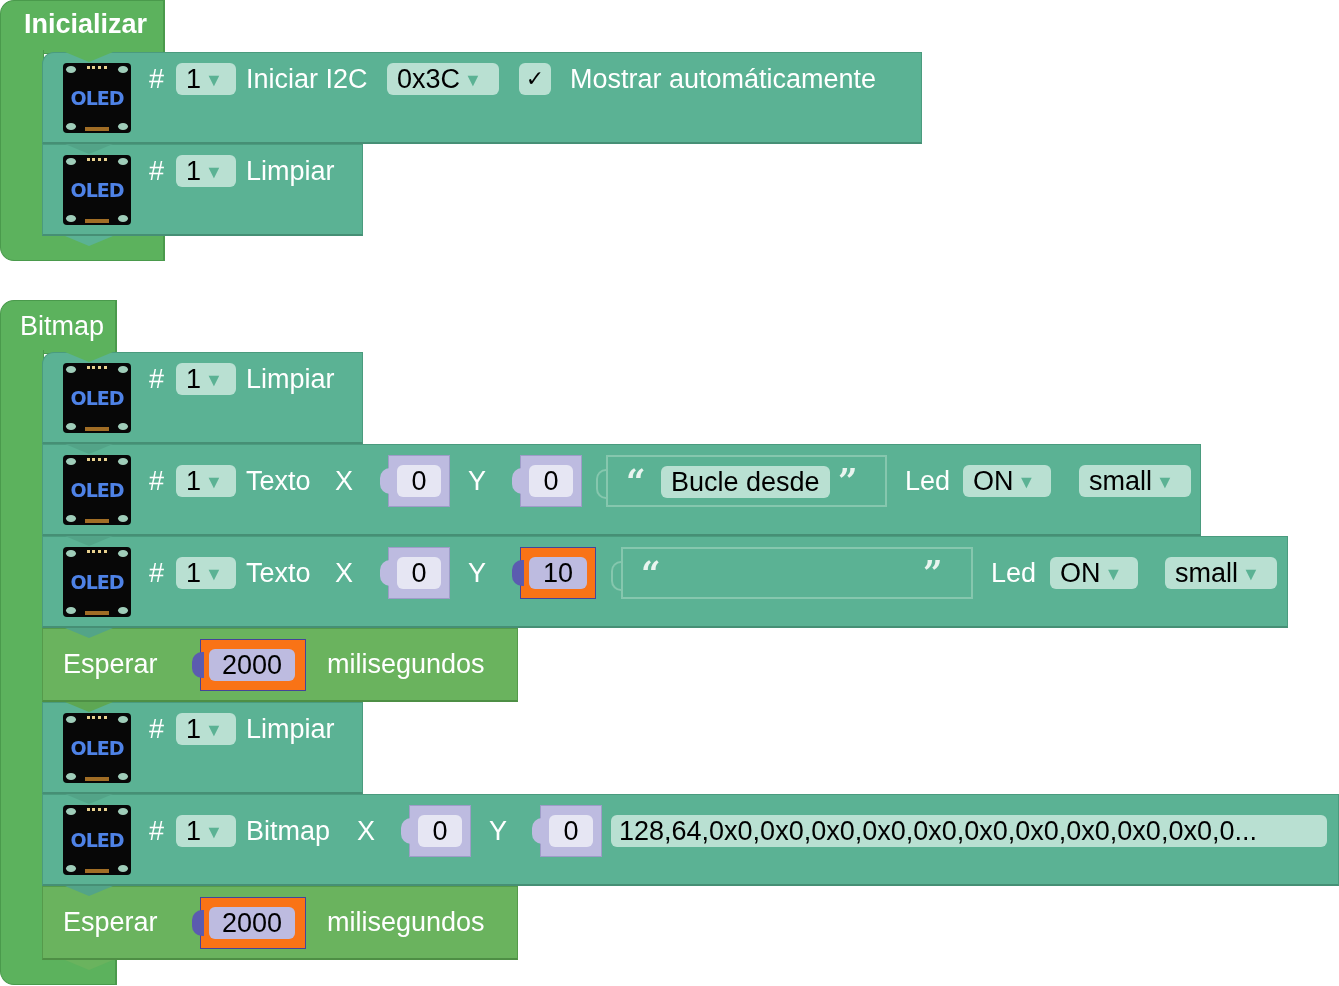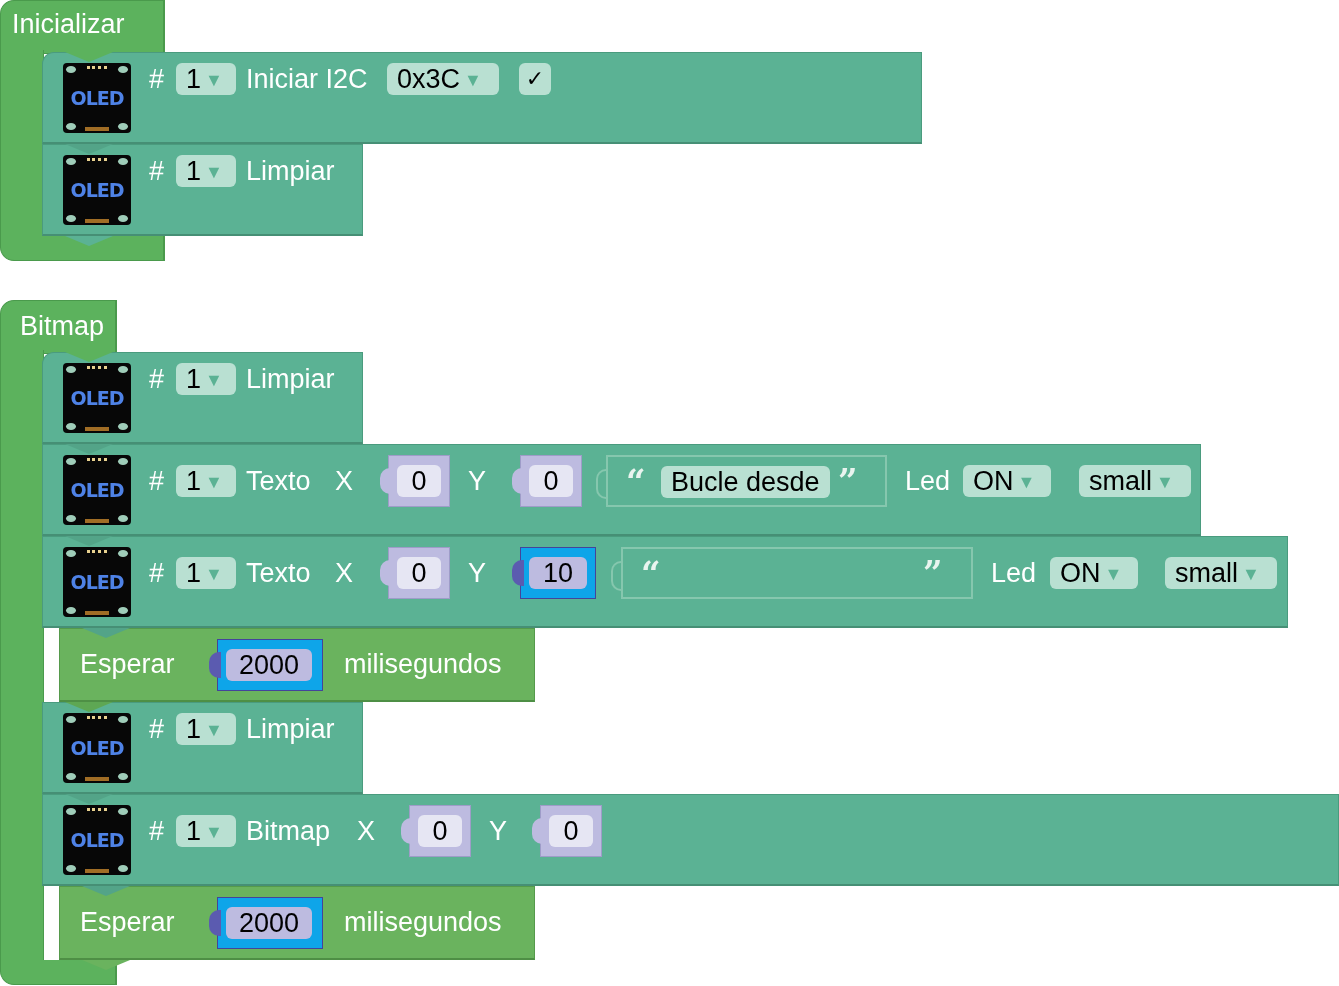--- a/index.html
+++ b/index.html
@@ -6,42 +6,42 @@
   body { width:1339px; height:986px; position:relative; overflow:hidden;
          font-family:"Liberation Sans", sans-serif; }
   .abs { position:absolute; }
   
   .evt { background:#5cb25d; border:1px solid #4a9a4c; }
   .evt-title { position:absolute; color:#fff; font-size:27px; }
   
   .oled-blk { position:absolute; background:#5bb294; border:1px solid #4a9b7e;
               border-bottom:2px solid #468f75; box-sizing:border-box; }
   .wait-blk { position:absolute; background:#6ab35e; border:1px solid #559a4b;
-              border-bottom:2px solid #4e8f45; box-sizing:border-box;margin-left:17px; }
+              border-bottom:2px solid #4e8f45; box-sizing:border-box; }
   .notch { position:absolute; width:0; height:0;
            border-left:24px solid transparent; border-right:24px solid transparent; }
   .lbl { position:absolute; color:#fff; font-size:27px; line-height:32px; white-space:nowrap; }
   .dd { position:absolute; background:#b9e0d2; border-radius:6px; height:32px;
         color:#000; font-size:27px; line-height:32px; white-space:nowrap; padding:0 6px 0 10px;
         box-sizing:border-box; }
   .dd .arrow { color:#5bb294; font-size:18px; margin-left:4px; vertical-align:2px; }
   .chk { position:absolute; width:32px; height:32px; background:#b9e0d2; border-radius:6px;
          color:#000; font-size:22px; line-height:32px; text-align:center; }
   .icon-oled { position:absolute; width:68px; height:70px; background:#070707; border-radius:4px;
                overflow:hidden; }
   .icon-oled .txt { position:absolute; left:0; right:0; top:24px; text-align:center;
                     color:#4e82e6; font-weight:bold; font-size:19px; font-family:"DejaVu Sans", sans-serif;
                     letter-spacing:-1px; }
   .icon-oled .hole { position:absolute; width:10px; height:7px; border-radius:50%;
                      background:#9fcdb9; }
   .icon-oled .pins { position:absolute; top:3px; left:24px; width:20px; height:3px;
                      border-top:3px dotted #e8d18f; }
   .icon-oled .bot { position:absolute; bottom:2px; left:22px; width:24px; height:4px; background:#a06d25; }
   .num-socket { position:absolute; background:#bdbbe0; height:52px; border:1px solid #9e9cc8; box-sizing:border-box; }
-  .num-socket.dark { background:#0ea5e9; border-color:#44449a; }
+  .num-socket.dark { background:#f97316; border-color:#44449a; }
   .tab { position:absolute; left:-9px; top:12px; width:12px; height:26px; background:#bdbbe0;
          border-radius:10px 0 0 10px; }
   .num-socket.dark .tab { background:#5b5bb0; }
   .num-field { position:absolute; background:#e6e6f3; border-radius:6px; height:32px; top:9px;
                color:#000; font-size:27px; line-height:32px; text-align:center; }
   .num-socket.dark .num-field { background:#bdbbe0; }
   .str-socket { position:absolute; background:#5bb294; border:2px solid #86c7ae; height:52px; box-sizing:border-box; }
   .str-socket .tab2 { position:absolute; left:-12px; top:12px; width:10px; height:26px;
                       border:2px solid #86c7ae; border-right:none; border-radius:10px 0 0 10px; }
   .quote { position:absolute; color:#e9f4ef; font-size:34px; font-weight:bold; top:4px;
@@ -52,21 +52,21 @@
                   color:#000; font-size:27px; line-height:32px; padding:0 8px; white-space:nowrap; }
 </style>
 </head>
 <body>
 
 <div class="abs" style="left:0;top:0;width:1339px;height:265px;">
 
   <div class="abs evt" style="left:0;top:0;width:162px;height:52px;border-radius:14px 0 0 0;border-right:2px solid #4a9a4c;"></div>
   <div class="abs evt" style="left:0;top:50px;width:42px;height:194px;border-top:none;border-bottom:none;"></div>
   <div class="abs evt" style="left:0;top:236px;width:162px;height:24px;border-radius:0 0 0 14px;border-top:none;border-right:2px solid #4a9a4c;"></div>
-  <div class="evt-title" style="left:12px;top:9px;">Inicializar</div>
+  <div class="evt-title" style="left:24px;top:9px;font-weight:bold;">Inicializar</div>
 
   <div class="oled-blk" style="left:42px;top:52px;width:880px;height:92px;border-radius:12px 0 0 0;">
     <div class="notch" style="left:22px;top:-1px;border-top:10px solid #5cb25d;"></div>
     <div class="icon-oled" style="left:20px;top:10px;">
       <div class="hole" style="left:3px;top:3px;"></div>
         <div class="hole" style="right:3px;top:3px;"></div>
       <div class="hole" style="left:3px;bottom:3px;"></div>
         <div class="hole" style="right:3px;bottom:3px;"></div>
       <div class="pins"></div>
         <div class="bot"></div>
@@ -74,20 +74,21 @@
     </div>
     <div class="lbl" style="left:106px;top:10px;">#</div>
     <div class="dd" style="left:133px;top:10px;width:60px;">
       <span>1</span><span class="arrow">▼</span>
     </div>
     <div class="lbl" style="left:203px;top:10px;">Iniciar I2C</div>
     <div class="dd" style="left:344px;top:10px;width:112px;">
       <span>0x3C</span><span class="arrow">▼</span>
     </div>
     <div class="chk" style="left:476px;top:10px;">✓</div>
+    <div class="lbl" style="left:527px;top:10px;">Mostrar automáticamente</div>
   </div>
 
   <div class="oled-blk" style="left:42px;top:144px;width:321px;height:92px;">
     <div class="notch" style="left:22px;top:-1px;border-top:10px solid #53a488;"></div>
     <div class="notch" style="left:22px;bottom:-12px;border-top:10px solid #5bb294;"></div>
     <div class="icon-oled" style="left:20px;top:10px;">
       <div class="hole" style="left:3px;top:3px;"></div>
         <div class="hole" style="right:3px;top:3px;"></div>
       <div class="hole" style="left:3px;bottom:3px;"></div>
         <div class="hole" style="right:3px;bottom:3px;"></div>
@@ -255,20 +256,21 @@
     <div class="lbl" style="left:314px;top:20px;">X</div>
     <div class="num-socket" style="left:366px;top:10px;width:62px;">
       <div class="tab"></div>
       <div class="num-field" style="left:8px;width:44px;">0</div>
     </div>
     <div class="lbl" style="left:446px;top:20px;">Y</div>
     <div class="num-socket" style="left:497px;top:10px;width:62px;">
       <div class="tab"></div>
       <div class="num-field" style="left:8px;width:44px;">0</div>
     </div>
+    <div class="bitmap-field" style="left:568px;top:20px;width:716px;box-sizing:border-box;overflow:hidden;">128,64,0x0,0x0,0x0,0x0,0x0,0x0,0x0,0x0,0x0,0x0,0...</div>
   </div>
 
   <div class="wait-blk" style="left:42px;top:586px;width:476px;height:74px;">
     <div class="notch" style="left:22px;top:-1px;border-top:10px solid #53a488;"></div>
     <div class="notch" style="left:22px;bottom:-12px;border-top:10px solid #6ab35e;"></div>
     <div class="lbl" style="left:20px;top:19px;">Esperar</div>
     <div class="num-socket dark" style="left:157px;top:10px;width:106px;">
       <div class="tab"></div>
       <div class="num-field" style="left:8px;width:86px;">2000</div>
     </div>

